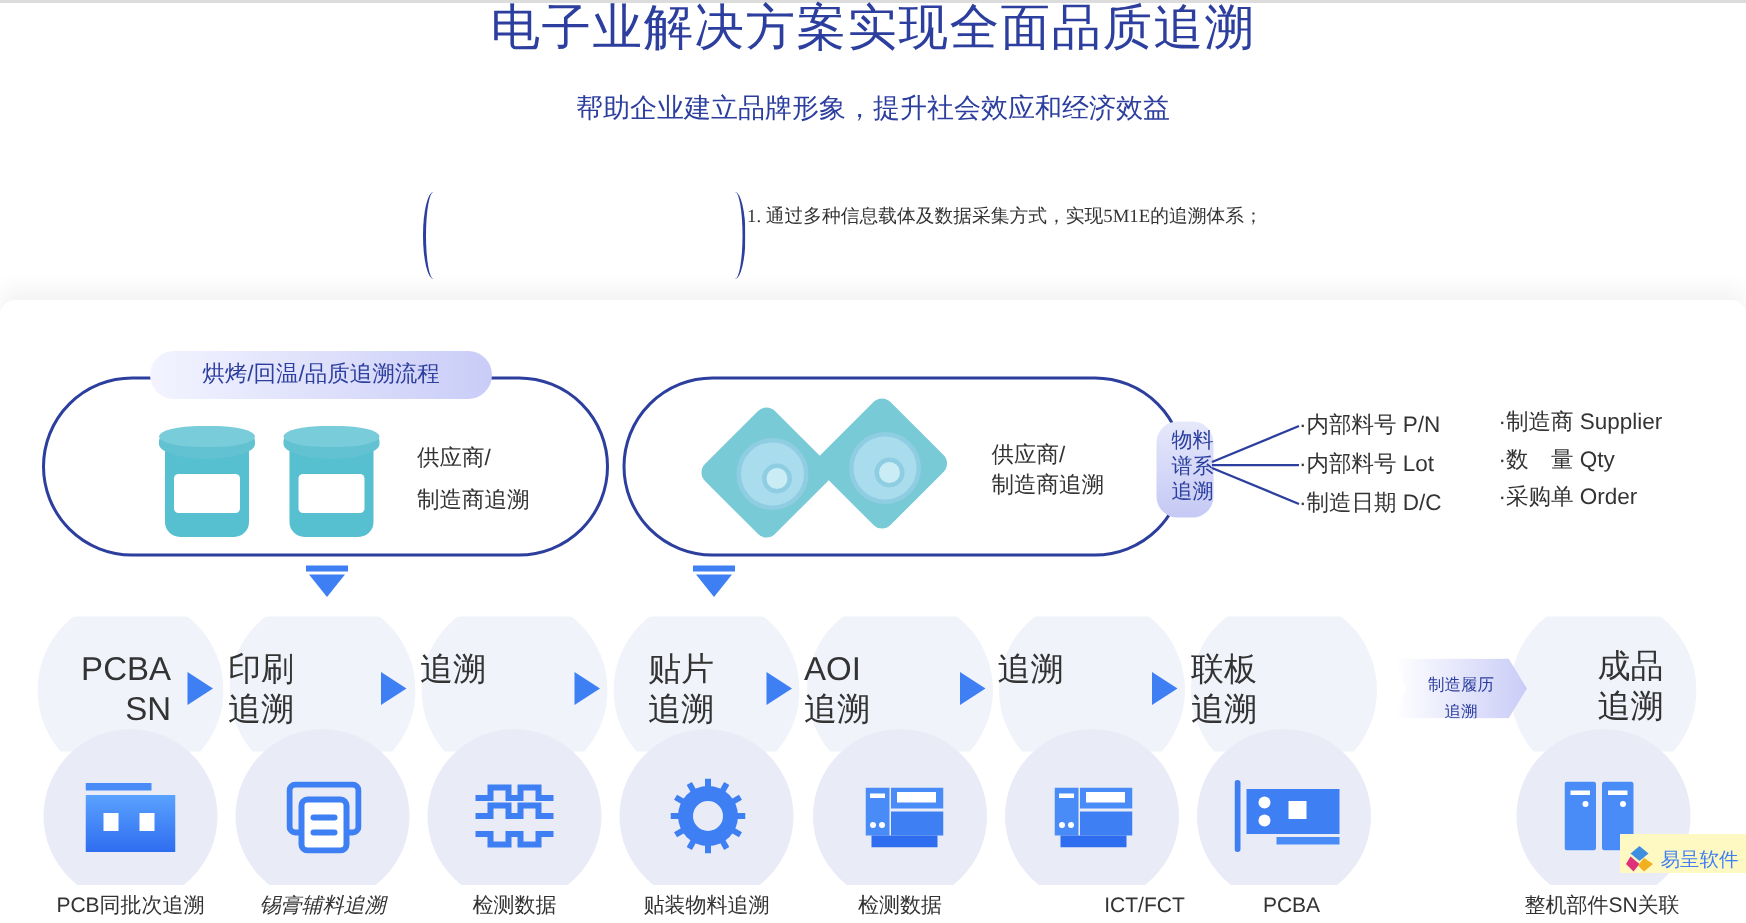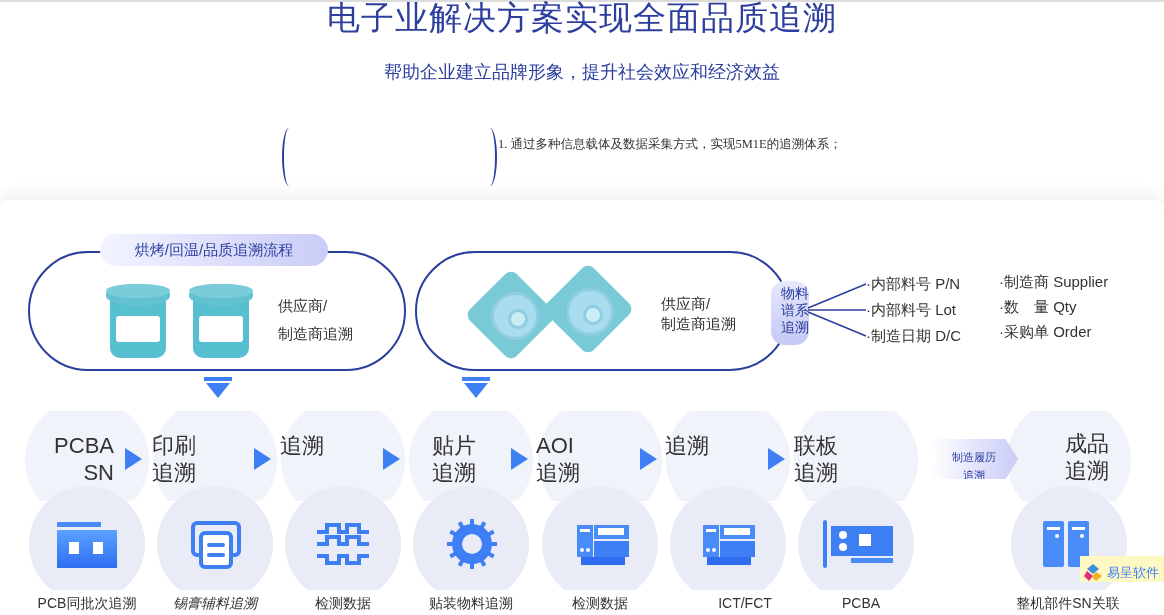--- a/index.html
+++ b/index.html
@@ -271,15 +271,15 @@
     <polygon points="12,8 18,12 12,17 8,13" fill="#f0b020"></polygon>
   </svg>
   <span style="margin-left:3px;">易呈软件</span>
 </div>
 
 <div class="bot-label" style="left:12px;">PCB同批次追溯</div>
 <div class="bot-label" style="left:140px;font-style:italic;">锡膏辅料追溯</div>
 <div class="bot-label" style="left:268px;">检测数据</div>
 <div class="bot-label" style="left:396px;">贴装物料追溯</div>
 <div class="bot-label" style="left:525px;">检测数据</div>
-<div class="bot-label" style="left:670px;text-align:center;">ICT/FCT</div>
+<div class="bot-label" style="left:688px;text-align:center;">ICT/FCT</div>
 <div class="bot-label" style="left:786px;">PCBA</div>
 <div class="bot-label" style="left:993px;">整机部件SN关联</div>
 
 </body></html>

